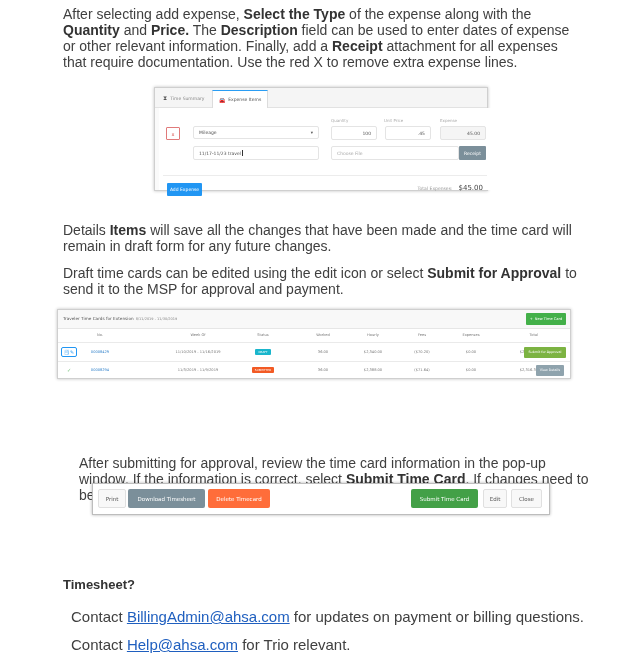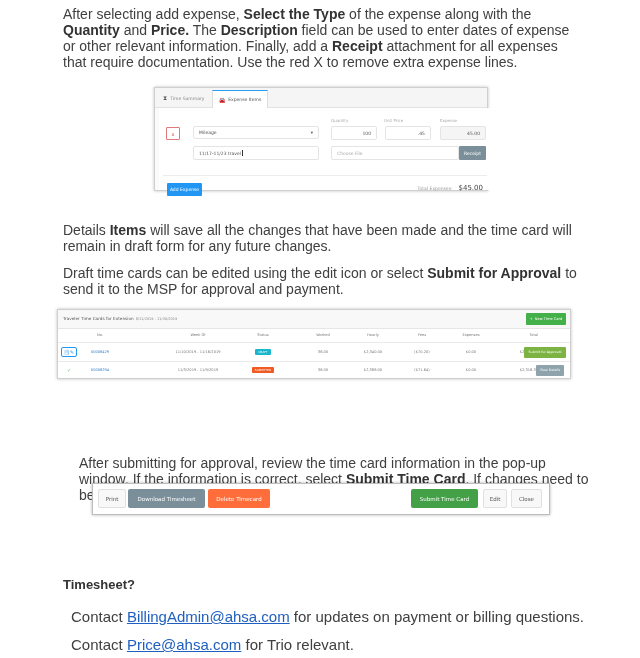--- a/index.html
+++ b/index.html
@@ -186,13 +186,13 @@
   <div class="mbtn plain" style="left:5px;width:28px;">Print</div>
   <div class="mbtn grey" style="left:35px;width:77px;">Download Timesheet</div>
   <div class="mbtn orange" style="left:115px;width:62px;">Delete Timecard</div>
   <div class="mbtn green" style="left:318px;width:67px;">Submit Time Card</div>
   <div class="mbtn plain" style="left:390px;width:24px;">Edit</div>
   <div class="mbtn plain" style="left:418px;width:31px;">Close</div>
 </div>
 
 <div class="q-title">Timesheet?</div>
 <div class="contact" style="top:608px;"><span>Contact </span><a>BillingAdmin@ahsa.com</a><span> for updates on payment or billing questions.</span></div>
-<div class="contact" style="top:636px;"><span>Contact </span><a>Price@ahsa.com</a><span> for Trio relevant.</span></div>
+<div class="contact" style="top:636px;"><span>Contact </span><a>Help@ahsa.com</a><span> for Trio relevant.</span></div>
 
 </body></html>

